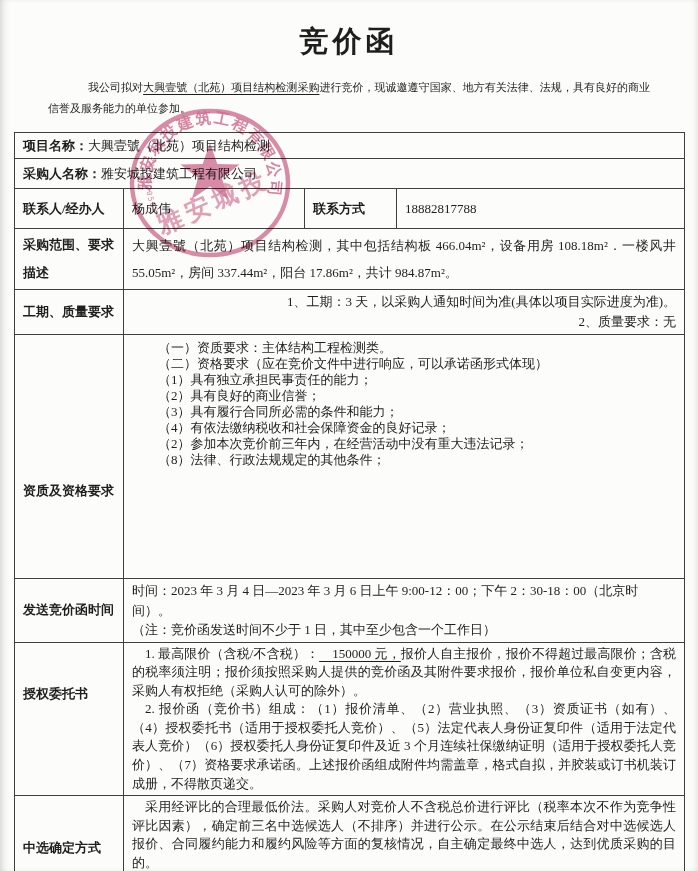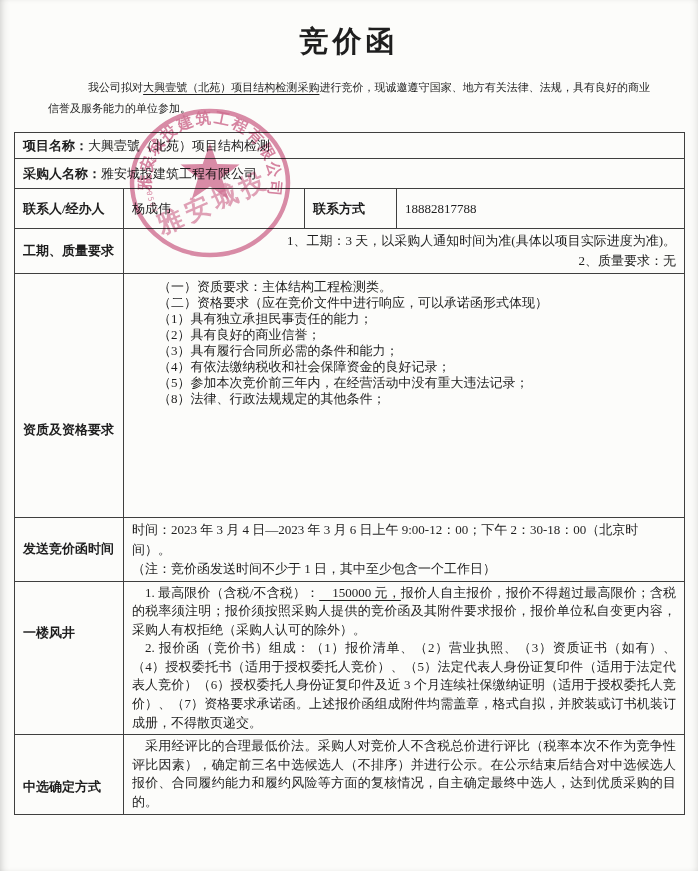--- a/index.html
+++ b/index.html
@@ -90,54 +90,58 @@
     </tr>
     <tr style="height:30px">
       <td colspan="4"><span class="inline-lbl">采购人名称：</span><span>雅安城投建筑工程有限公司</span></td>
     </tr>
     <tr style="height:40px">
       <td class="lbl">联系人/经办人</td>
       <td class="val">杨成伟</td>
       <td class="lbl">联系方式</td>
       <td class="val">18882817788</td>
     </tr>
+    <tr style="height:60px">
+      <td class="lbl scope-lbl">采购范围、要求描述</td>
+      <td class="val scope-val" colspan="3">大興壹號（北苑）项目结构检测，其中包括结构板 466.04m²，设备用房 108.18m²．一楼风井 55.05m²，房间 337.44m²，阳台 17.86m²，共计 984.87m²。</td>
+    </tr>
     <tr style="height:45px">
       <td class="lbl">工期、质量要求</td>
       <td class="val two-line" colspan="3">
         <div>1、工期：3 天，以采购人通知时间为准(具体以项目实际进度为准)。</div>
         <div>2、质量要求：无</div>
       </td>
     </tr>
     <tr style="height:244px">
       <td class="lbl">
             <div class="offset-down">资质及资格要求</div>
           </td>
       <td colspan="3" style="padding:0 8px">
         <div class="qual-wrap">
           <p>（一）资质要求：主体结构工程检测类。</p>
           <p>（二）资格要求（应在竞价文件中进行响应，可以承诺函形式体现）</p>
           <p>（1）具有独立承担民事责任的能力；</p>
           <p>（2）具有良好的商业信誉；</p>
           <p>（3）具有履行合同所必需的条件和能力；</p>
           <p>（4）有依法缴纳税收和社会保障资金的良好记录；</p>
-          <p>（5）参加本次竞价前三年内，在经营活动中没有重大违法记录；</p>
+          <p>（2）参加本次竞价前三年内，在经营活动中没有重大违法记录；</p>
           <p>（8）法律、行政法规规定的其他条件；</p>
         </div>
       </td>
     </tr>
     <tr style="height:39px">
       <td class="lbl">发送竞价函时间</td>
       <td class="val sendtime" colspan="3">
         <div>时间：2023 年 3 月 4 日—2023 年 3 月 6 日上午 9:00-12：00；下午 2：30-18：00（北京时间）。</div>
         <div>（注：竞价函发送时间不少于 1 日，其中至少包含一个工作日）</div>
       </td>
     </tr>
     <tr style="height:151px">
       <td class="lbl">
-            <div class="offset-up">一楼风井</div>
+            <div class="offset-up">授权委托书</div>
           </td>
       <td class="val para" colspan="3">
         <p><span>1. 最高限价（含税/不含税）：</span><span class="ul">　150000 元，</span><span>报价人自主报价，报价不得超过最高限价；含税的税率须注明；报价须按照采购人提供的竞价函及其附件要求报价，报价单位私自变更内容，采购人有权拒绝（采购人认可的除外）。</span></p>
         <p>2. 报价函（竞价书）组成：（1）报价清单、（2）营业执照、（3）资质证书（如有）、（4）授权委托书（适用于授权委托人竞价）、（5）法定代表人身份证复印件（适用于法定代表人竞价）（6）授权委托人身份证复印件及近 3 个月连续社保缴纳证明（适用于授权委托人竞价）、（7）资格要求承诺函。上述报价函组成附件均需盖章，格式自拟，并胶装或订书机装订成册，不得散页递交。</p>
       </td>
     </tr>
     <tr style="height:64px">
       <td class="lbl">
             <div class="offset-down-sm">中选确定方式</div>
           </td>

